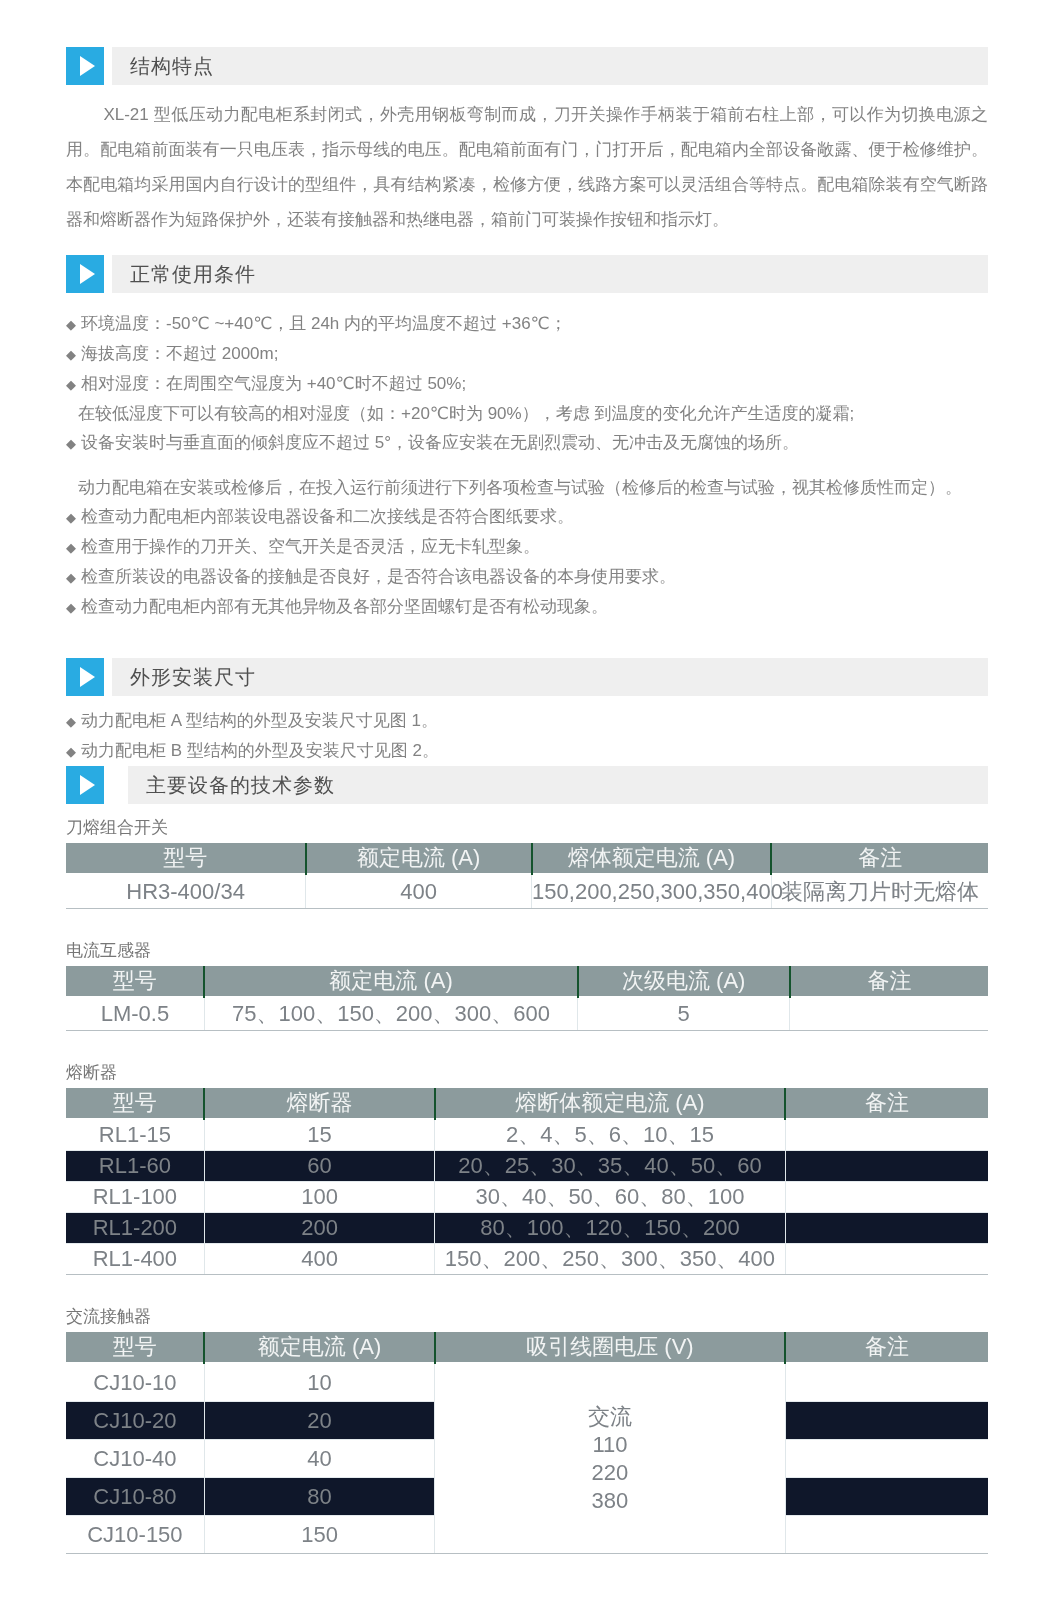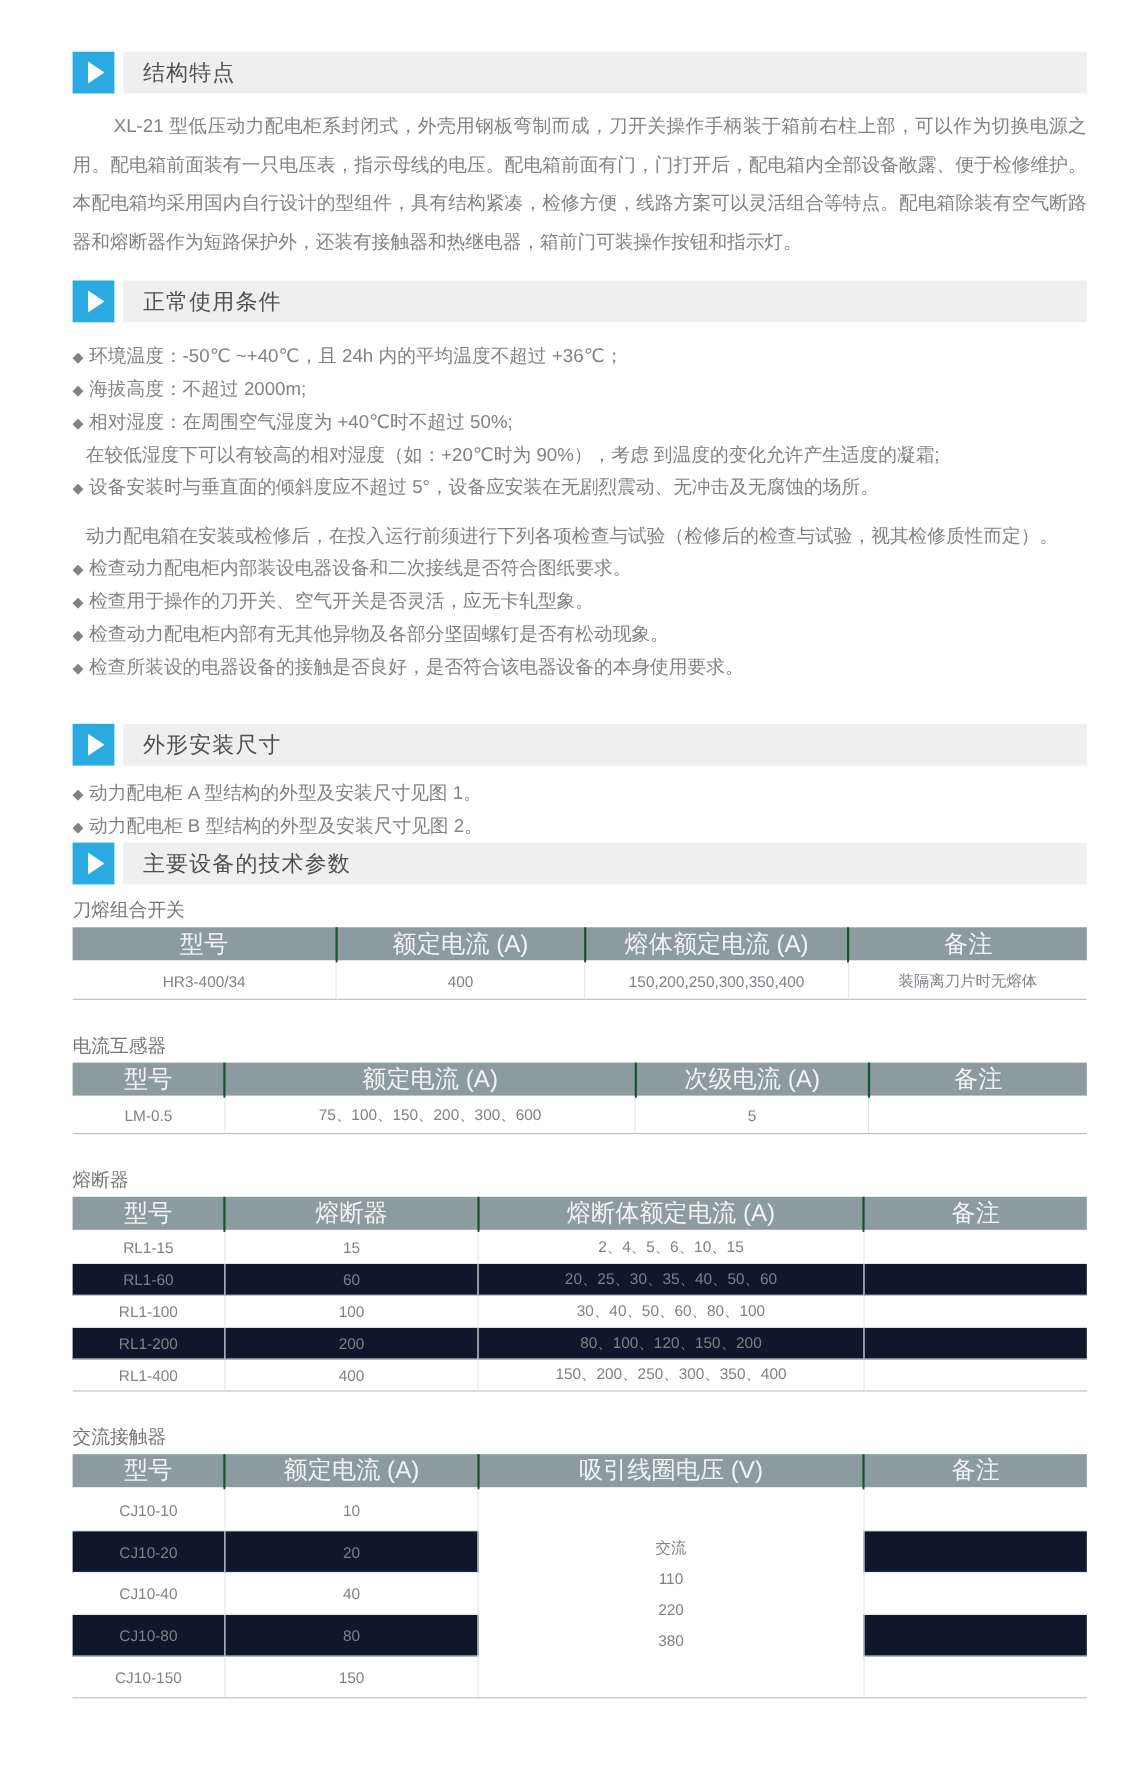--- a/index.html
+++ b/index.html
@@ -19,31 +19,31 @@
   #list2{margin-top:16px;}
   #text3{margin-top:15px;}
   #list4{margin-top:10px;}
   .bline{font-size:17px;color:#828282;line-height:29px;white-space:nowrap;}
   .bline .marker{font-size:13px;margin-right:5px;}
   .bline.no-marker{padding-left:12px;}
 
   #sec2{margin-top:18px;}
   #sec3{margin-top:39px;}
   #sec4{margin-top:36px;}
-  #sec5{margin-top:0;}
+  #sec5{margin-top:0;gap:16px;}
 
   
   .tbl-group{margin-top:32px;}
   .tbl-group.first{margin-top:14px;}
   .tbl-label{font-size:17px;color:#767676;line-height:20px;}
   table.data{width:100%;border-collapse:collapse;margin-top:5px;table-layout:fixed;}
   table.data th{background:#8c9b9d;color:#f2f4f4;font-weight:400;font-size:22px;height:28px;padding:0;text-align:center;}
   table.data th+th{border-left:2px solid #14532d;}
   table.data thead tr{border-bottom:2px solid #ffffff;}
-  table.data td{text-align:center;font-size:14px;color:#7d8287;padding:0;border-bottom:1px solid #e4eaed;vertical-align:middle;}
+  table.data td{text-align:center;font-size:22px;color:#7d8287;padding:0;border-bottom:1px solid #e4eaed;vertical-align:middle;}
   table.data td:not(:first-child){border-left:1px solid #e0e7ea;}
   table.data tr.alt td{background:#0f172a;}
   table.data td.merged{background:#ffffff;line-height:28px;border-bottom-color:#b7bfc3;}
   table.data tbody tr:last-child td{border-bottom-color:#b7bfc3;}
   .tg-0 tbody td{height:33px;}
   .tg-1 tbody td{height:32px;}
   .tg-2 tbody td{height:28px;}
   .tg-3 tbody td{height:37px;}
 </style>
 </head>
@@ -74,22 +74,22 @@
       <div class="bline"><span class="marker">◆</span><span>海拔高度：不超过 2000m;</span></div>
       <div class="bline"><span class="marker">◆</span><span>相对湿度：在周围空气湿度为 +40℃时不超过 50%;</span></div>
       <div class="bline no-marker"><span>在较低湿度下可以有较高的相对湿度（如：+20℃时为 90%），考虑 到温度的变化允许产生适度的凝霜;</span></div>
       <div class="bline"><span class="marker">◆</span><span>设备安装时与垂直面的倾斜度应不超过 5°，设备应安装在无剧烈震动、无冲击及无腐蚀的场所。</span></div>
     </div>
 
   <div class="blist" id="text3">
       <div class="bline no-marker"><span>动力配电箱在安装或检修后，在投入运行前须进行下列各项检查与试验（检修后的检查与试验，视其检修质性而定）。</span></div>
       <div class="bline"><span class="marker">◆</span><span>检查动力配电柜内部装设电器设备和二次接线是否符合图纸要求。</span></div>
       <div class="bline"><span class="marker">◆</span><span>检查用于操作的刀开关、空气开关是否灵活，应无卡轧型象。</span></div>
+      <div class="bline"><span class="marker">◆</span><span>检查所装设的电器设备的接触是否良好，是否符合该电器设备的本身使用要求。</span></div>
       <div class="bline"><span class="marker">◆</span><span>检查动力配电柜内部有无其他异物及各部分坚固螺钉是否有松动现象。</span></div>
-      <div class="bline"><span class="marker">◆</span><span>检查所装设的电器设备的接触是否良好，是否符合该电器设备的本身使用要求。</span></div>
     </div>
 
   <div class="section-bar" id="sec4">
     <div class="arrow-box">
         <div class="tri"></div>
       </div>
     <div class="bar-rest">
       <span class="bar-title">外形安装尺寸</span>
     </div>
   </div>

